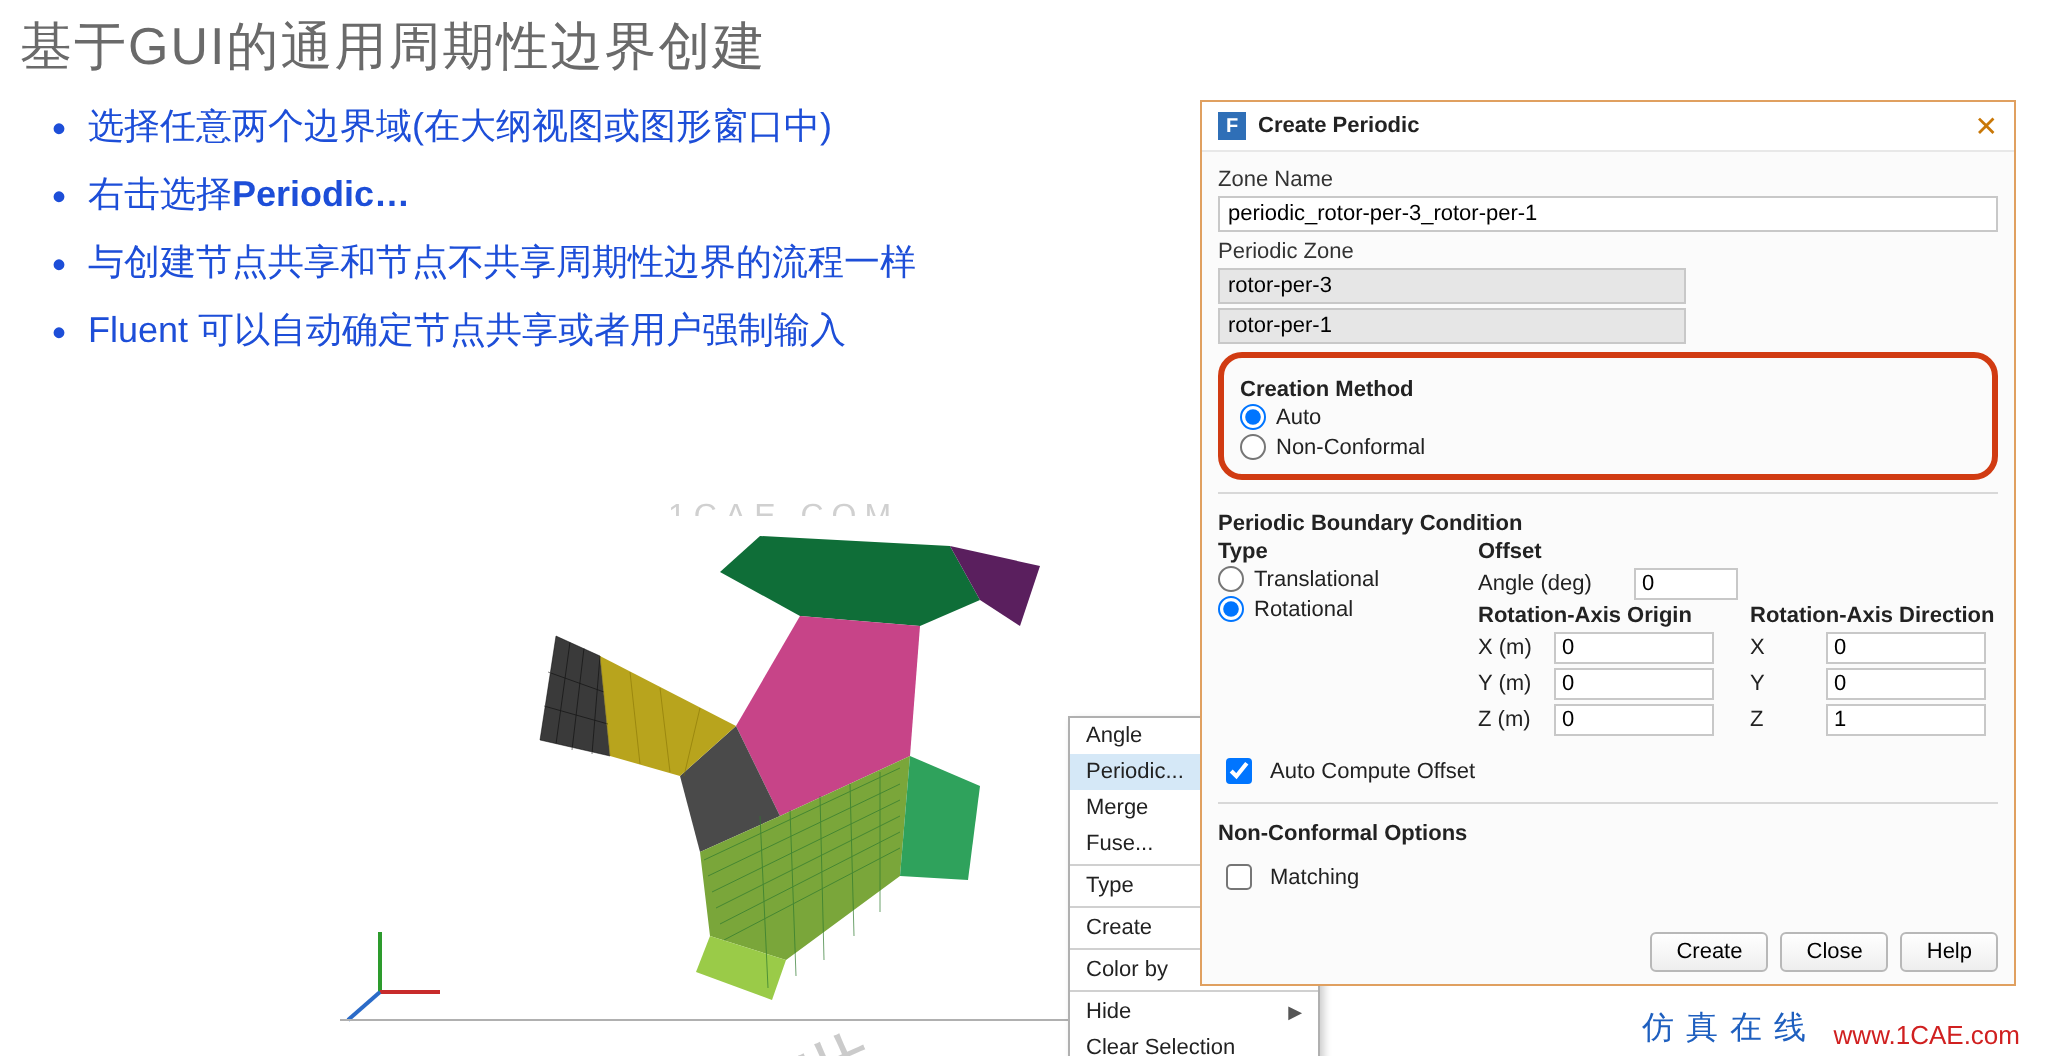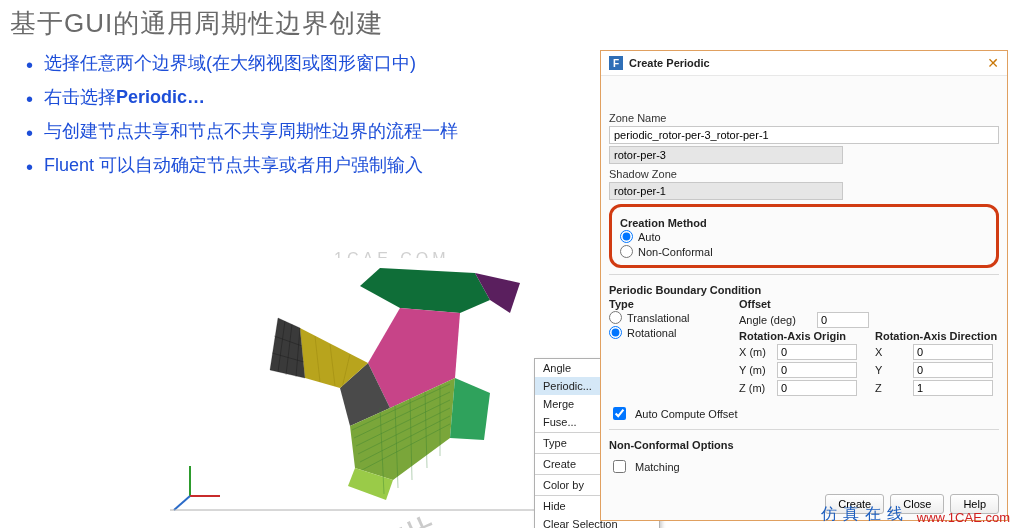--- a/index.html
+++ b/index.html
@@ -20,21 +20,21 @@
   .ctx-sep { border-top: 1px solid #d0d0d0; margin: 1px 0; }
 
   .watermark { position: absolute; left: 128px; top: 278px; transform: rotate(-24deg); font-size: 40px; color: rgba(140,140,140,.45); font-weight: 500; letter-spacing: 2px; pointer-events: none; }
   .wm-top { position: absolute; left: 334px; top: 250px; font-size: 16px; color: rgba(170,170,170,.55); letter-spacing: 4px; }
 
   .dialog { position: absolute; right: 16px; top: 50px; width: 408px; border: 1px solid #e0a060; background: #fbfbfb; font-size: 11px; color: #222; }
   .dlg-title { background: #fff; padding: 4px 8px; display: flex; align-items: center; gap: 6px; border-bottom: 1px solid #e8e8e8; }
   .dlg-title .icon { width: 14px; height: 14px; background: #2f6fb7; display: inline-flex; align-items: center; justify-content: center; color: #fff; font-size: 10px; font-weight: 700; }
   .dlg-title .txt { font-weight: 700; flex: 1; }
   .dlg-title .close { color: #c97808; font-size: 14px; }
-  .dlg-body { padding: 4px 8px 8px; margin-top: 28px; }
+  .dlg-body { padding: 4px 8px 8px; }
   .lbl { font-size: 11px; color: #333; margin-top: 4px; }
   .field { width: 100%; background: #fff; border: 1px solid #c8c8c8; padding: 2px 4px; font-size: 11px; margin-top: 2px; }
   .field.ro { background: #e6e6e6; width: 60%; }
   .section-h { font-weight: 700; margin-top: 6px; font-size: 11px; }
   .red-box { border: 3px solid #d13b12; border-radius: 12px; padding: 4px 8px 6px; margin-top: 4px; }
   .radio-row { display: flex; align-items: center; gap: 5px; padding: 1px 0; }
   .radio-row input { margin: 0; }
   .pbc { border-top: 1px solid #d8d8d8; margin-top: 6px; padding-top: 3px; }
   .pbc-cols { display: flex; gap: 10px; margin-top: 2px; }
   .col-type { width: 120px; }
@@ -165,22 +165,22 @@
 
 <div class="dialog">
   <div class="dlg-title">
     <span class="icon">F</span>
     <span class="txt">Create Periodic</span>
     <span class="close">✕</span>
   </div>
   <div class="dlg-body">
     <div class="lbl">Zone Name</div>
     <input class="field" value="periodic_rotor-per-3_rotor-per-1" style="">
+    <div class="lbl">Periodic Zone</div>
     <input class="field ro" readonly="" value="rotor-per-3" style="">
-    <div class="lbl">Shadow Zone</div>
     <input class="field ro" readonly="" value="rotor-per-1" style="">
 
     <div class="red-box">
       <div class="section-h">Creation Method</div>
       <label class="radio-row">
           <input type="radio" name="cm" checked="" style="">
           <span>Auto</span>
         </label>
       <label class="radio-row">
           <input type="radio" name="cm" style="">

